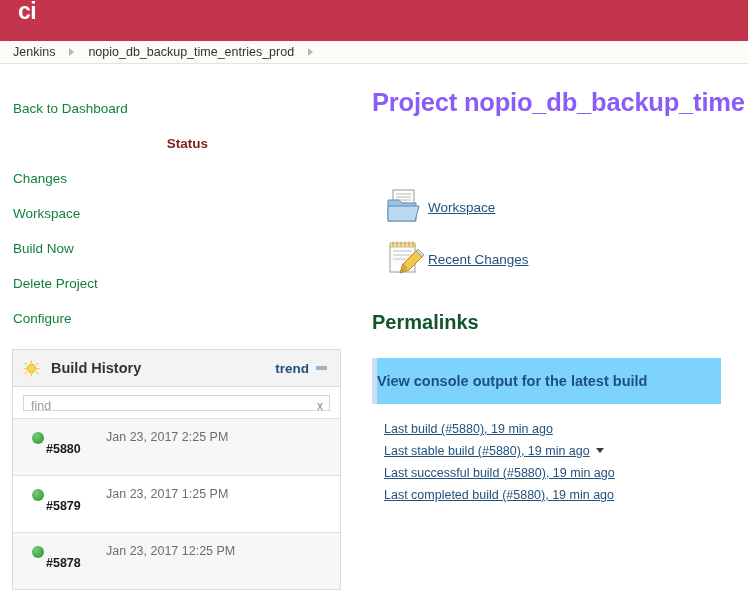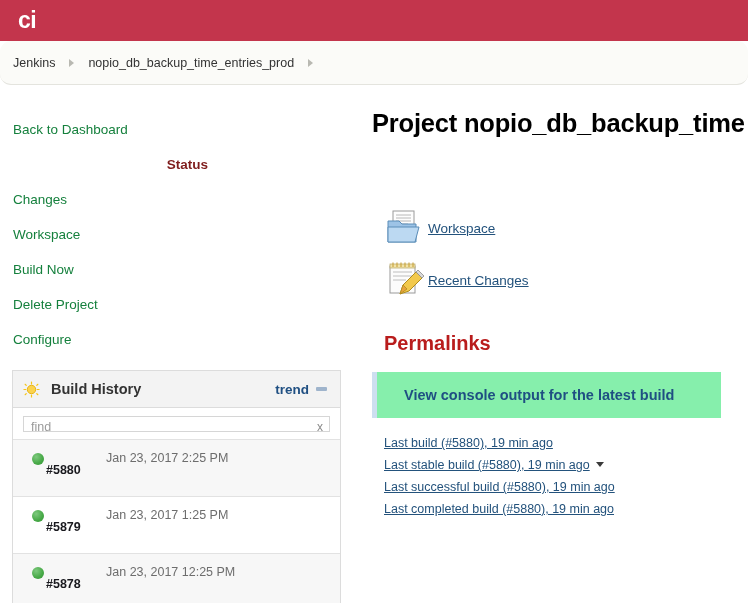--- a/index.html
+++ b/index.html
@@ -10,42 +10,40 @@
     background: #ffffff;
     font-family: "Liberation Sans", sans-serif;
     -webkit-font-smoothing: antialiased;
   }
 
   
   #top-banner {
     height: 41px;
     background: #c3354c;
     display: flex;
-    align-items: center;
     padding-left: 18px;
   }
   #logo-text {
     color: #ffffff;
     font-size: 23px;
     font-weight: bold;
     letter-spacing: -0.5px;
     line-height: 1;
   }
 
   
   #breadcrumb-bar {
-    height: 44px;
+    height: 23px;
     background: #fbfbf8;
     border-bottom: 1px solid #e4e4de;
     display: flex;
     align-items: center;
     padding-left: 13px;
     font-size: 12.5px;
     color: #333333;
-    border-radius: 11px;
   }
   .crumb {
     color: #333333;
     text-decoration: none;
     white-space: nowrap;
   }
   .crumb-sep {
     display: inline-block;
     margin: 0 14px;
     width: 0; height: 0;
@@ -181,54 +179,53 @@
 
   
   #main {
     flex: 1;
     padding: 24px 0 0 10px;
     overflow: hidden;
   }
   #project-title {
     font-size: 25.5px;
     font-weight: bold;
-    color: #000000;
+    color: #8b5cf6;
     white-space: nowrap;
     margin: 0;
     letter-spacing: -0.2px;
   }
 
   #quicklinks { margin-top: 64px; padding-left: 12px; }
   .ql-row {
     display: flex;
     align-items: center;
     height: 52px;
   }
   .ql-icon { width: 44px; flex: 0 0 44px; height: 40px; }
   .ql-link {
     font-size: 13.5px;
     color: #23527c;
     text-decoration: underline;
     white-space: nowrap;
   }
 
   #permalinks-title {
-    margin: 26px 0 0 12px;
+    margin: 26px 0 0 0;
     font-size: 20px;
     font-weight: bold;
-    color: #b91c1c;
+    color: #14532d;
   }
   #permalink-callout {
-    margin-top: 17px;
-    background: #86efac;
+    margin-top: 24px;
+    background: #7dd3fc;
     border-left: 5px solid #cddff0;
     height: 46px;
     display: flex;
     align-items: center;
-    padding-left: 27px;
     width: 349px;
   }
   #callout-link {
     font-size: 14.5px;
     font-weight: bold;
     color: #1f4f82;
     text-decoration: none;
     white-space: nowrap;
   }
   #permalink-list { margin-top: 15px; }

